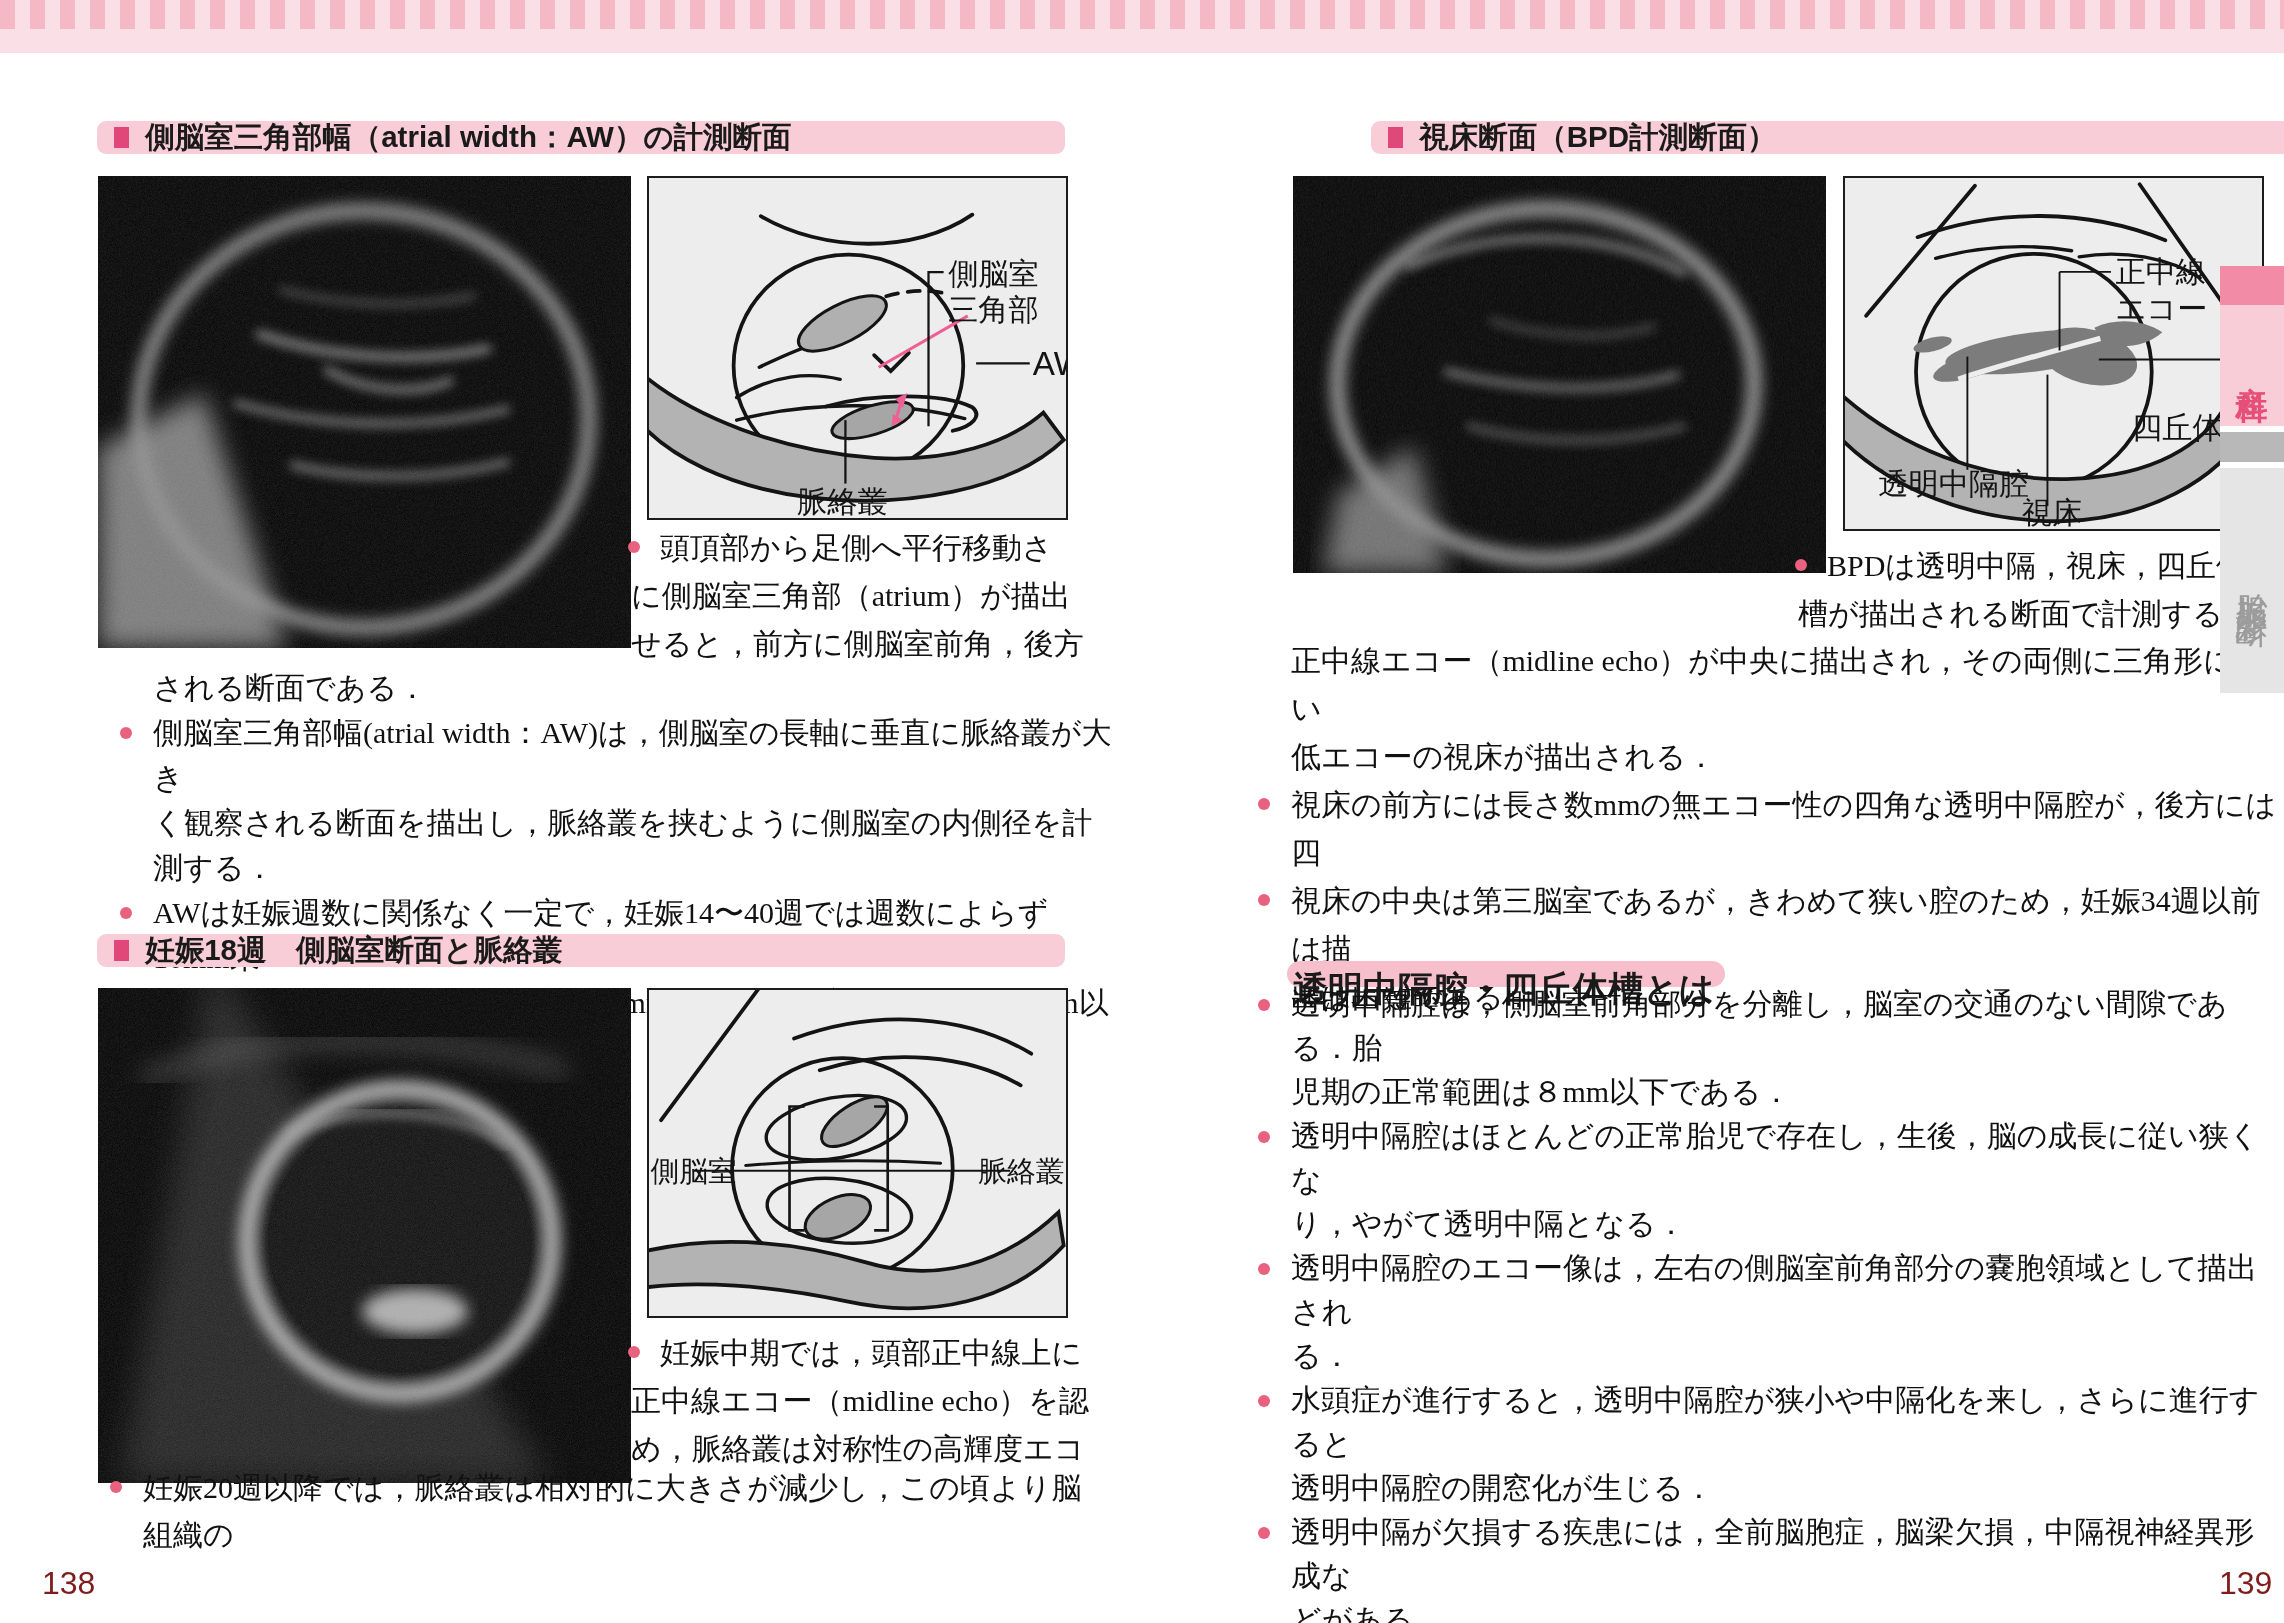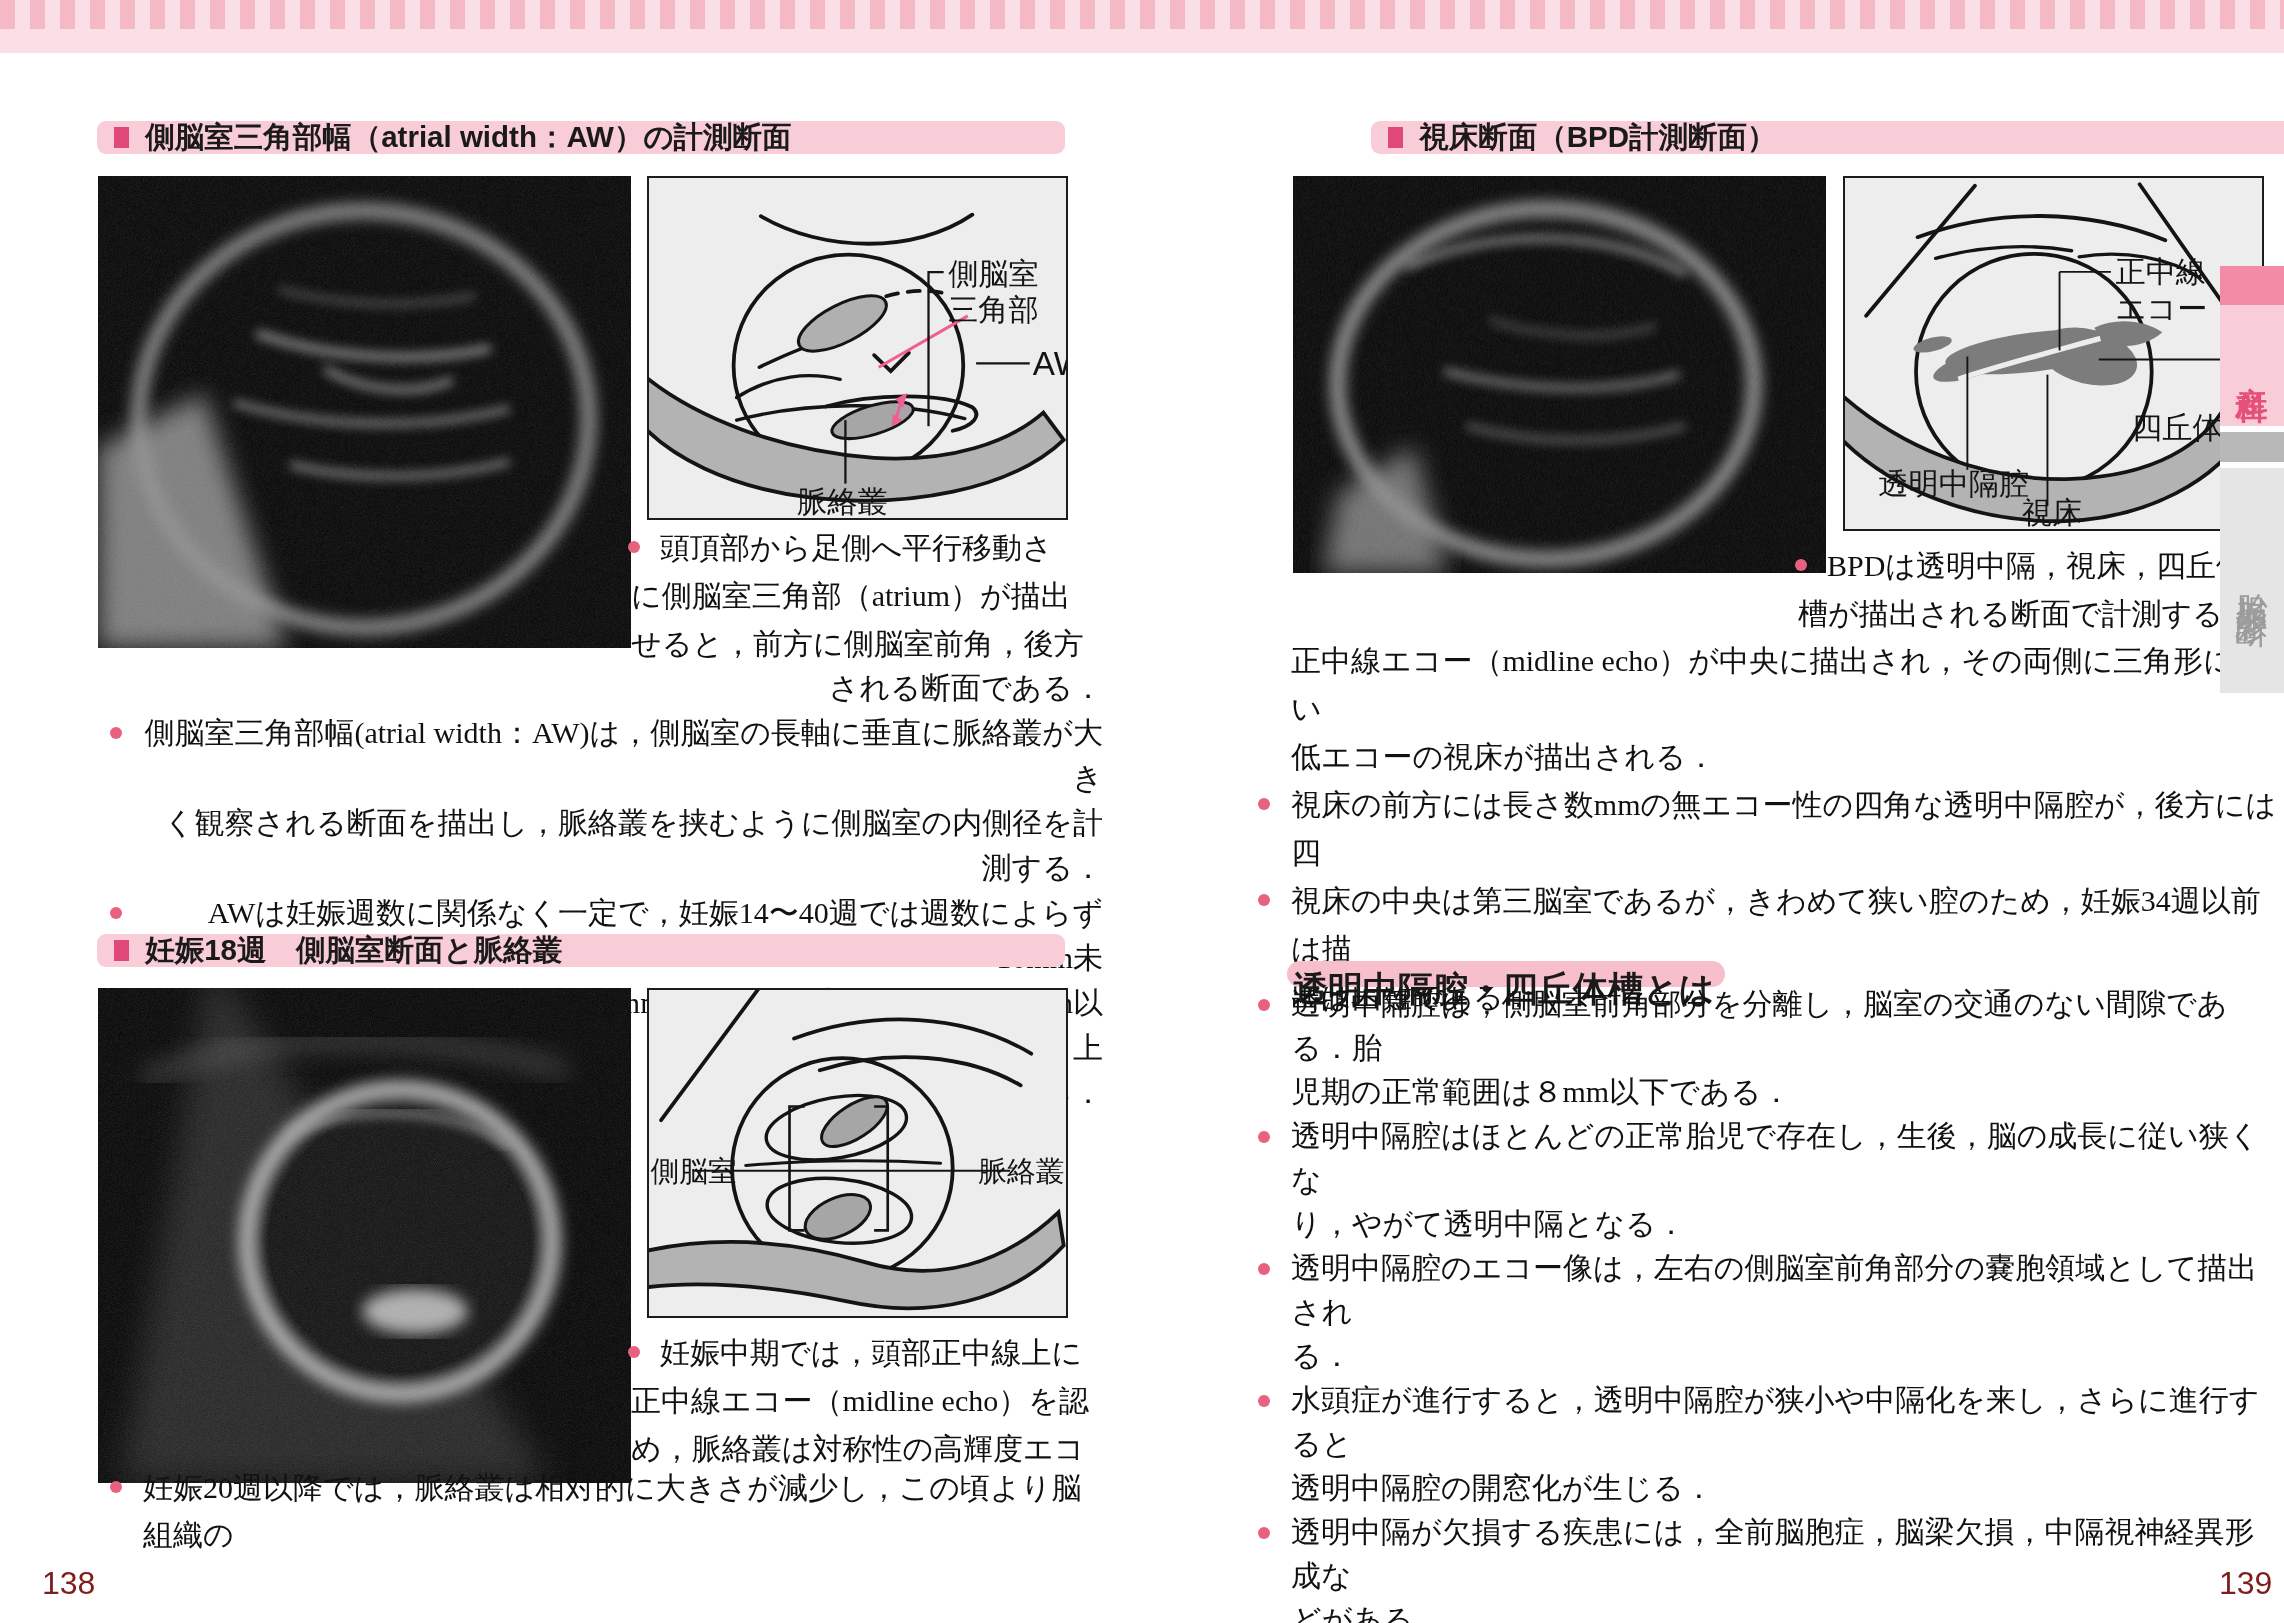--- a/index.html
+++ b/index.html
@@ -139,21 +139,21 @@
     <text class="dlabel" x="196" y="442" font-size="40">脈絡叢</text>
   </svg>
 </div>
 
 <div class="cap" style="left:628px;top:524px;width:461px;">
   <p class="first dotline">頭頂部から足側へ平行移動さ</p>
   <p>に側脳室三角部（atrium）が描出</p>
   <p>せると，前方に側脳室前角，後方</p>
 </div>
 
-<div class="blk" style="left:98px;top:665px;width:1005px;line-height:45px;text-align:right;">
+<div class="blk" style="left:108px;top:665px;width:1005px;line-height:45px;">
   <p>される断面である．</p>
   <p class="dotline">側脳室三角部幅(atrial width：AW)は，側脳室の長軸に垂直に脈絡叢が大き</p>
   <p>く観察される断面を描出し，脈絡叢を挟むように側脳室の内側径を計測する．</p>
   <p class="dotline">AWは妊娠週数に関係なく一定で，妊娠14〜40週では週数によらず10mm未</p>
   <p>満（平均7.6±0.6mm）が正常で，10mm以上から脳室拡大とし，15mm以上</p>
   <p>は高度拡大とする．</p>
 </div>
 
 <div class="hdr" style="left:97px;top:934px;width:968px;">
   <span class="sq"></span>

